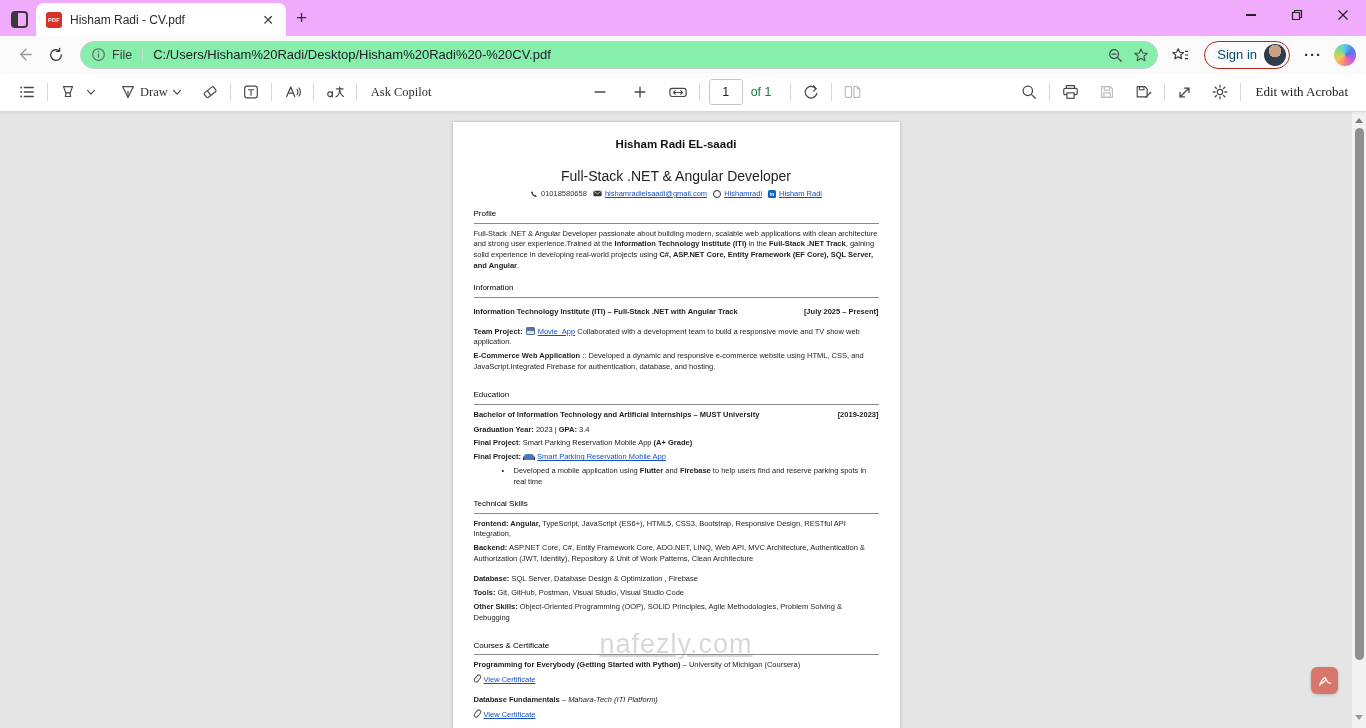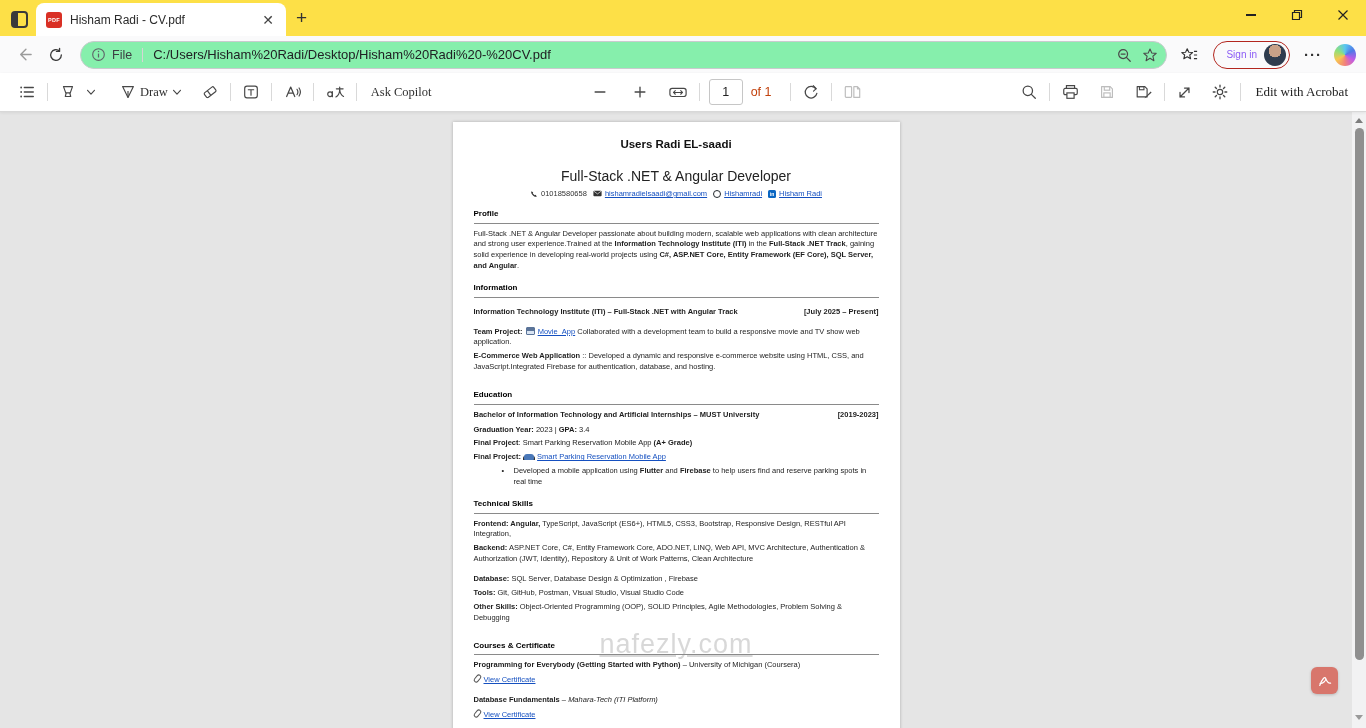--- a/index.html
+++ b/index.html
@@ -1,20 +1,20 @@
 <!DOCTYPE html>
 <html><head>
 <meta charset="utf-8">
 <style>
   * { box-sizing: border-box; margin: 0; padding: 0; }
   html,body { width:1366px; height:728px; overflow:hidden; font-family:"Liberation Sans", sans-serif; }
   body { background:#e5e5e5; }
 
   
-  .tabstrip { height:36px; background:#fde047; display:flex; align-items:flex-end; position:relative; }
+  .tabstrip { height:36px; background:#f0abfc; display:flex; align-items:flex-end; position:relative; }
   .tab-actions { width:17px; height:17px; border:2.5px solid #3a3a3a; border-radius:4px; margin:0 0 8px 11px; position:relative; }
   .tab-actions::before { content:""; position:absolute; left:0; top:0; bottom:0; width:5px; background:#3a3a3a; }
   .tab { width:250px; height:33px; background:#fff; border-radius:8px 8px 0 0; margin-left:8px; display:flex; align-items:center; padding:0 8px 0 10px; }
   .pdf-favicon { width:16px; height:16px; background:#d93025; border-radius:3px; color:#fff; font-size:5.5px; font-weight:bold; display:flex; align-items:center; justify-content:center; letter-spacing:.3px; }
   .tab-title { font-size:12px; color:#2b2b2b; margin-left:8px; flex:1; white-space:nowrap; overflow:hidden; }
   .tab-close { font-size:14px; color:#444; padding:0 4px; cursor:pointer; }
   .newtab { font-size:19px; color:#333; margin:0 0 7px 10px; font-weight:300; }
   .win-controls { position:absolute; right:0; top:0; display:flex; }
   .win-btn { width:46px; height:30px; display:flex; align-items:center; justify-content:center; color:#222; }
   .min-glyph { width:10px; height:1.5px; background:#222; }
@@ -22,50 +22,50 @@
   
   .addrbar { height:37px; background:#fafafb; display:flex; align-items:center; padding:0 10px; }
   .nav-btn { width:28px; height:28px; display:flex; align-items:center; justify-content:center; margin-right:4px; }
   .url-pill { flex:1; height:28px; background:#86efac; border:1px solid #c9cbce; border-radius:15px; display:flex; align-items:center; padding:0 8px 0 10px; margin:0 6px; }
   .scheme-label { font-size:12.5px; color:#3c4043; margin:0 10px 0 6px; }
   .pill-sep { width:1px; height:14px; background:#d5d5d5; margin-right:10px; }
   .url-text { font-size:13px; color:#202124; flex:1; white-space:nowrap; overflow:hidden; }
   .pill-icon { margin-left:10px; display:flex; align-items:center; }
   .bar-icon { margin:0 7px; display:flex; align-items:center; }
   .signin { height:28px; border:1px solid #b3261e; border-radius:14px; display:flex; align-items:center; padding:2px 3px 2px 12px; margin:0 8px; }
-  .signin-label { color:#8b5cf6; font-size:10px; margin-right:7px; }
+  .signin-label { color:#0c4a6e; font-size:13px; margin-right:7px; }
   .avatar { width:22px; height:22px; border-radius:50%; background:radial-gradient(circle at 50% 32%, #c8a188 0 34%, #2f3c4e 35% 100%); }
   .dots { font-size:15px; font-weight:bold; color:#333; letter-spacing:1px; margin:0 6px; }
   .copilot { width:22px; height:22px; border-radius:50%; background:conic-gradient(#58c6f0,#4f7ae8,#c05ae8,#f2827a,#f7c74f,#8ee07a,#58c6f0); margin-left:6px; }
 
   
   .pdfbar { height:39px; background:#fff; border-bottom:1px solid #d8d8d8; box-shadow:0 1px 3px rgba(0,0,0,.07); display:flex; align-items:center; padding:0 14px; position:relative; z-index:5; }
   .tbtn { display:flex; align-items:center; justify-content:center; padding:4px; border-radius:4px;font-family:Liberation Serif, serif; }
   .tdiv { width:1px; height:18px; background:#d9d9d9; margin:0 7px; }
   .tlabel { font-size:12.5px; color:#303030; margin:0 3px; white-space:nowrap; }
   .grow { flex:1; }
   .pagebox { width:34px; height:26px; border:1px solid #c6c6c6; border-radius:3px; text-align:center; font-size:12.5px; color:#222; font-family:"Liberation Sans",sans-serif; margin:0 8px 0 2px; }
-  .ofpages { font-size:12.5px; color:#c2410c; margin-right:12px; white-space:nowrap; }
+  .ofpages { font-size:12.5px; color:#15803d; margin-right:12px; white-space:nowrap; }
   .acrobat-label { font-size:13px; color:#222; white-space:nowrap; margin-left:4px; }
 
   
   .viewer { position:relative; height:616px; overflow:hidden; background:#e5e5e5; padding-right:14px; }
   .page { width:447px; min-height:920px; background:#fff; margin:10px auto 0; box-shadow:0 0 3px rgba(0,0,0,.25); padding:16px 21px 20px; position:relative; color:#1d1d1d; }
 
   .doc-name { text-align:center; font-size:11.5px; font-weight:bold; color:#111; }
   .doc-role { text-align:center; font-size:14px; color:#222; margin-top:18px; }
   .contact-line { display:flex; justify-content:center; align-items:center; gap:6px; margin-top:5px; font-size:7.5px; color:#333; }
   .contact-item { display:flex; align-items:center; gap:3px; }
   .li-badge { width:8px; height:8px; background:#0a66c2; color:#fff; font-size:5px; font-weight:bold; border-radius:1.5px; display:flex; align-items:center; justify-content:center; }
   .gh-badge { width:8px; height:8px; border:1.4px solid #24292e; border-radius:50%; }
   .dlink { color:#1550c0; text-decoration:underline; }
 
   .blocks { margin-top:6px; font-size:7.5px; line-height:1.45; }
   .blk.section { margin-top:10px; }
-  .sec-t { font-weight:bold; font-size:8px; color:#000; }
+  .sec-t { font-weight:normal; font-size:8px; color:#000; }
   .sec-r { border-top:1px solid #8a8a8a; margin-top:3px; margin-bottom:5px; }
   .blk.para { margin:3px 0; }
   .blk.row { display:flex; justify-content:space-between; margin:4px 0; }
   .rright { white-space:nowrap; margin-left:10px; }
   .blk.bullet { display:flex; margin:2px 0 2px 28px; }
   .bmark { width:12px; }
   .bcontent { flex:1; }
   .b { font-weight:bold; }
   .i { font-style:italic; }
   .mt { margin-top:9px !important; }
@@ -312,21 +312,21 @@
       </svg>
   </div>
   <span class="tdiv"></span>
   <div class="tbtn">
     <span class="acrobat-label">Edit with Acrobat</span>
   </div>
 </div>
 
 <div class="viewer">
   <div class="page">
-    <div class="doc-name">Users Radi EL-saadi</div>
+    <div class="doc-name">Hisham Radi EL-saadi</div>
     <div class="doc-role">Full-Stack .NET &amp; Angular Developer</div>
     <div class="contact-line">
       <span class="contact-item">
         <svg class="uic" width="8" height="8" viewBox="0 0 10 10">
             <path d="M2 1.5 C1 2.5 1.5 4.5 3.5 6.5 C5.5 8.5 7.5 9 8.5 8 L7 6 L5.8 6.6 C5 6.2 3.8 5 3.4 4.2 L4 3 Z" fill="#333"></path>
           </svg>
         <span>01018580658</span>
       </span>
       <span class="contact-item">
         <svg class="uic" width="9" height="7" viewBox="0 0 11 8">

